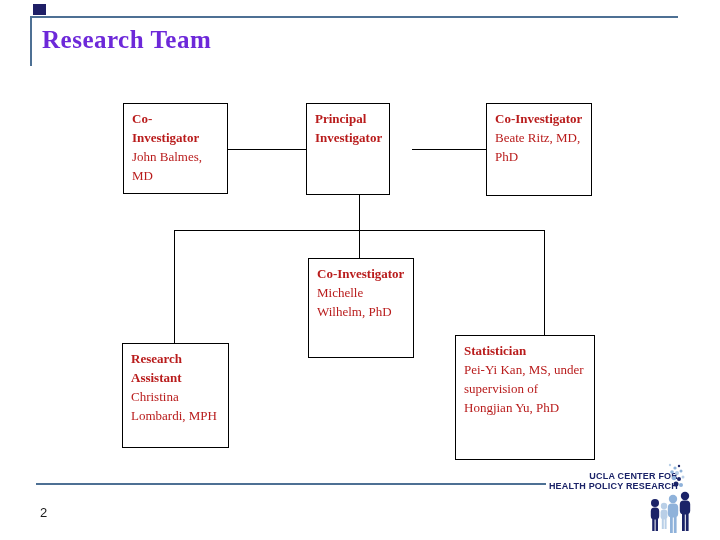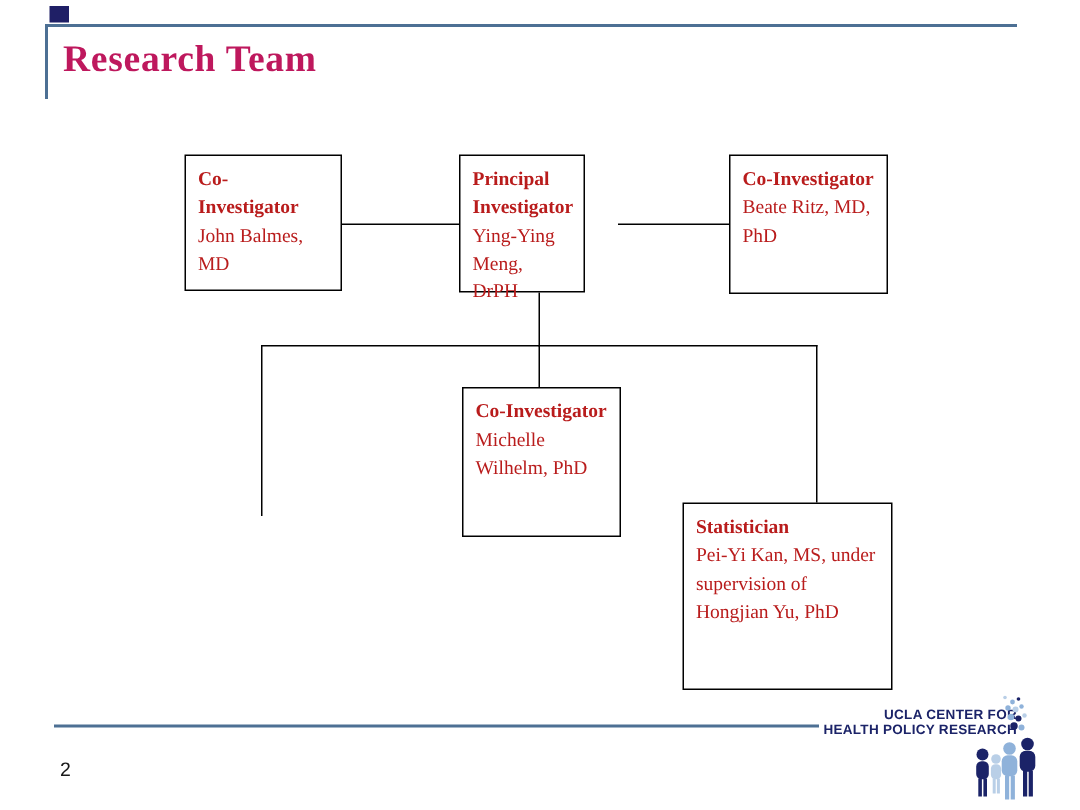--- a/index.html
+++ b/index.html
@@ -24,21 +24,21 @@
     background: #4d7094;
   }
   .left-border {
     position: absolute; left: 30px; top: 16px;
     width: 2px; height: 50px;
     background: #4d7094;
   }
   .slide-title {
     position: absolute; left: 42px; top: 26px;
     font-size: 25px; font-weight: bold;
-    color: #be185d;
+    color: #6d28d9;
     letter-spacing: 0.5px;
   }
 
   
   .obox {
     position: absolute;
     box-sizing: border-box;
     border: 1px solid #000000;
     background: #ffffff;
     padding: 6px 8px;
@@ -110,33 +110,36 @@
   <div class="conn" id="conn-mid"></div>
   <div class="conn" id="conn-right"></div>
 
   <div class="obox" id="box-balmes">
     <span class="role">Co-Investigator</span>
     <span class="name">John Balmes, MD</span>
   </div>
 
   <div class="obox" id="box-pi">
     <span class="role">Principal Investigator</span>
-    <span class="name">Ying-Ying Meng, DrPH</span>
   </div>
 
   <div class="obox" id="box-ritz">
     <span class="role">Co-Investigator</span>
     <span class="name">Beate Ritz, MD, PhD</span>
   </div>
 
   <div class="obox" id="box-wilhelm">
     <span class="role">Co-Investigator</span>
     <span class="name">Michelle Wilhelm, PhD</span>
   </div>
 
+  <div class="obox" id="box-lombardi">
+    <span class="role">Research Assistant</span>
+    <span class="name">Christina Lombardi, MPH</span>
+  </div>
 
   <div class="obox" id="box-statistician">
     <span class="role">Statistician</span>
     <span class="name">Pei-Yi Kan, MS, under supervision of Hongjian Yu, PhD</span>
   </div>
 
   <div class="bottom-border"></div>
   <div class="page-number">2</div>
 
   <div class="logo-text">

